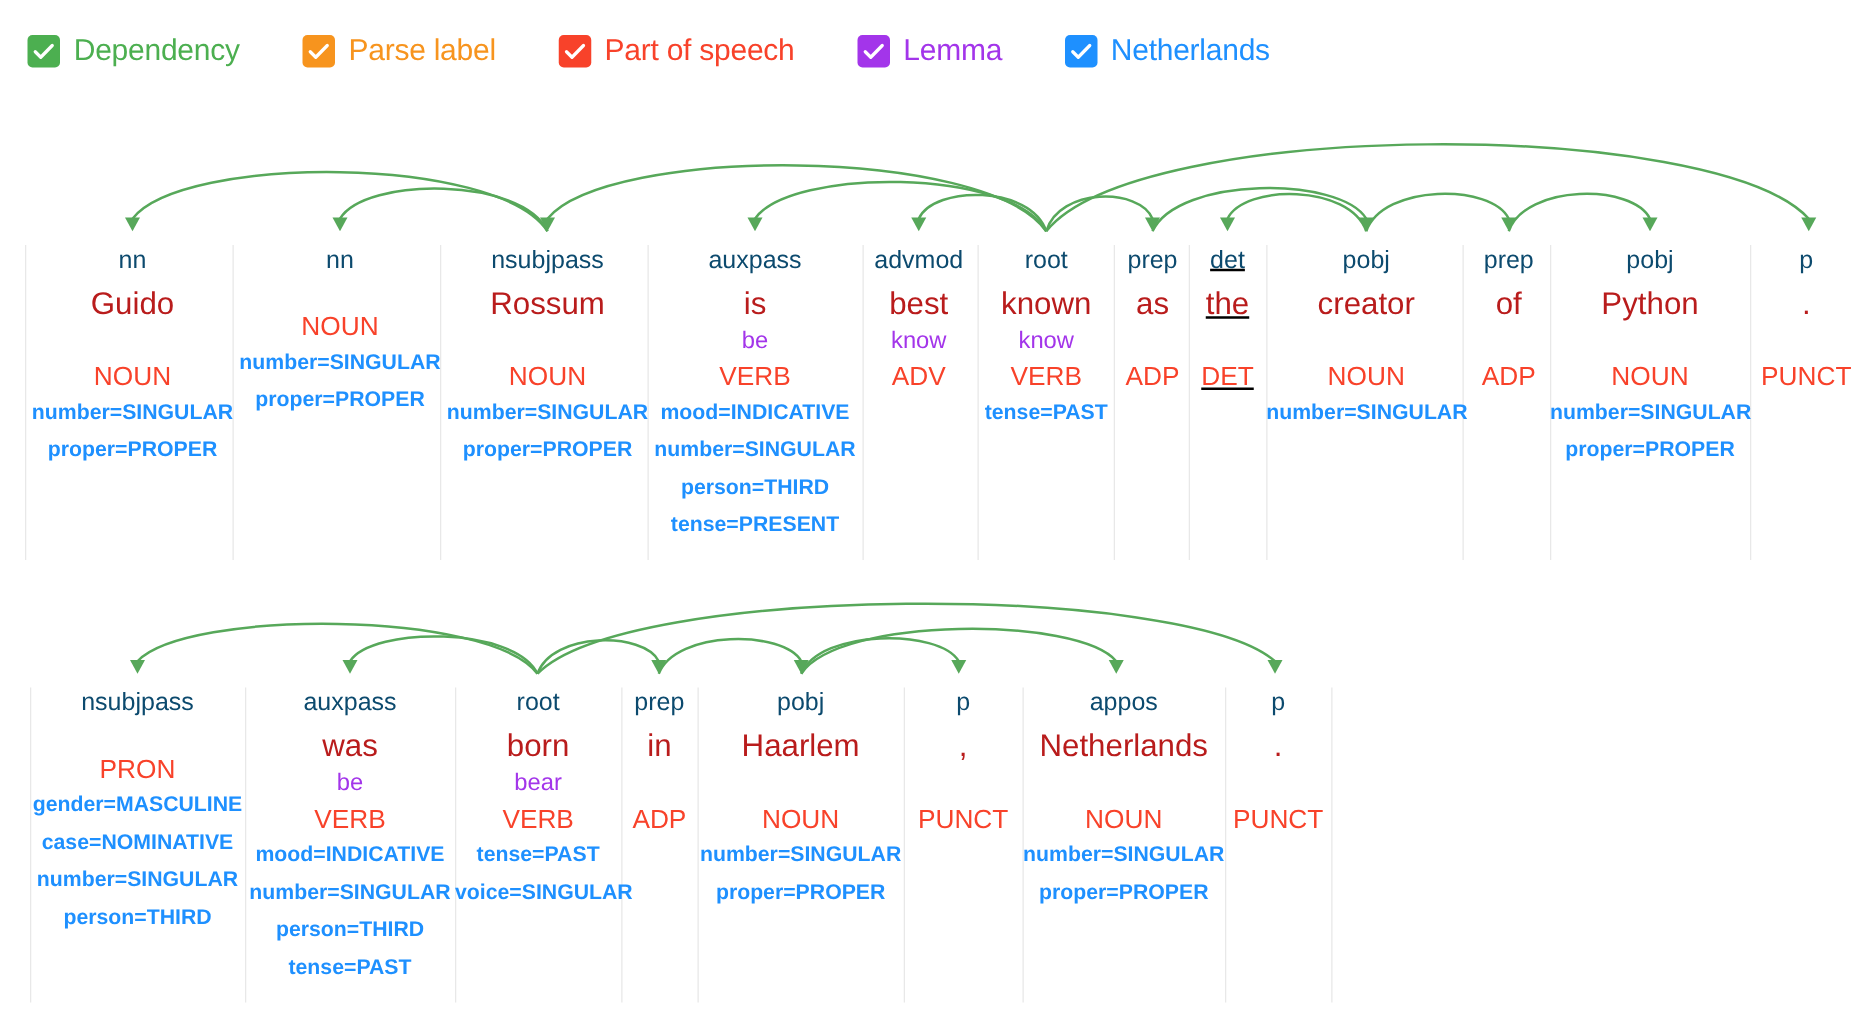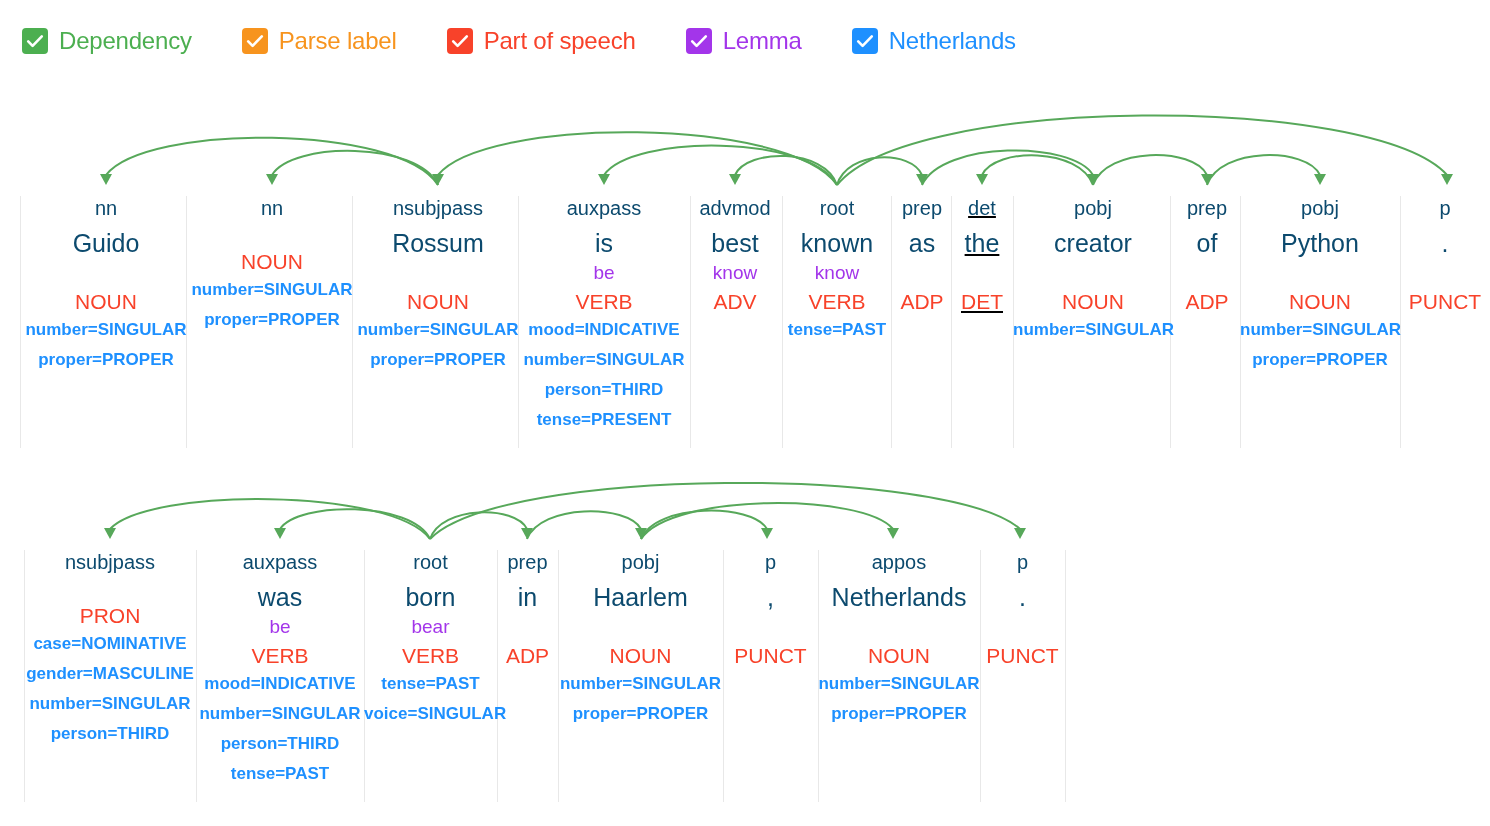--- a/index.html
+++ b/index.html
@@ -76,21 +76,21 @@
     width: 1px;
     background: #e8e8e8;
   }
   .tk-dep {
     color: #0c4a6e;
     font-size: 20px;
     line-height: 24px;
     white-space: nowrap;
   }
   .tk-word {
-    color: #0c4a6e;
+    color: #b91c1c;
     font-size: 25px;
     line-height: 34px;
     font-weight: 400;
     white-space: nowrap;
     margin-top: 6px;
   }
   .tk-lemma {
     color: #a335ea;
     font-size: 19px;
     line-height: 25px;
@@ -308,22 +308,22 @@
         <div class="divider" style="left: 497px; top: 0px; height: 252px; background: rgb(232, 232, 232);"></div>
         <div class="divider" style="left: 558px; top: 0px; height: 252px; background: rgb(232, 232, 232);"></div>
         <div class="divider" style="left: 723px; top: 0px; height: 252px; background: rgb(232, 232, 232);"></div>
         <div class="divider" style="left: 818px; top: 0px; height: 252px; background: rgb(232, 232, 232);"></div>
         <div class="divider" style="left: 980px; top: 0px; height: 252px; background: rgb(232, 232, 232);"></div>
         <div class="divider" style="left: 1065px; top: 0px; height: 252px; background: rgb(232, 232, 232);"></div>
         <div class="token" style="left: 24px; width: 172px; top: 0px;">
           <div class="tk-dep">nsubjpass</div>
           <div class="tk-lemma empty">&nbsp;</div>
           <div class="tk-pos">PRON</div>
+          <div class="tk-morph">gender=MASCULINE</div>
           <div class="tk-morph">case=NOMINATIVE</div>
-          <div class="tk-morph">gender=MASCULINE</div>
           <div class="tk-morph">number=SINGULAR</div>
           <div class="tk-morph">person=THIRD</div>
         </div>
         <div class="token" style="left: 196px; width: 168px; top: 0px;">
           <div class="tk-dep">auxpass</div>
           <div class="tk-word">was</div>
           <div class="tk-lemma">be</div>
           <div class="tk-pos">VERB</div>
           <div class="tk-morph">mood=INDICATIVE</div>
           <div class="tk-morph">number=SINGULAR</div>

